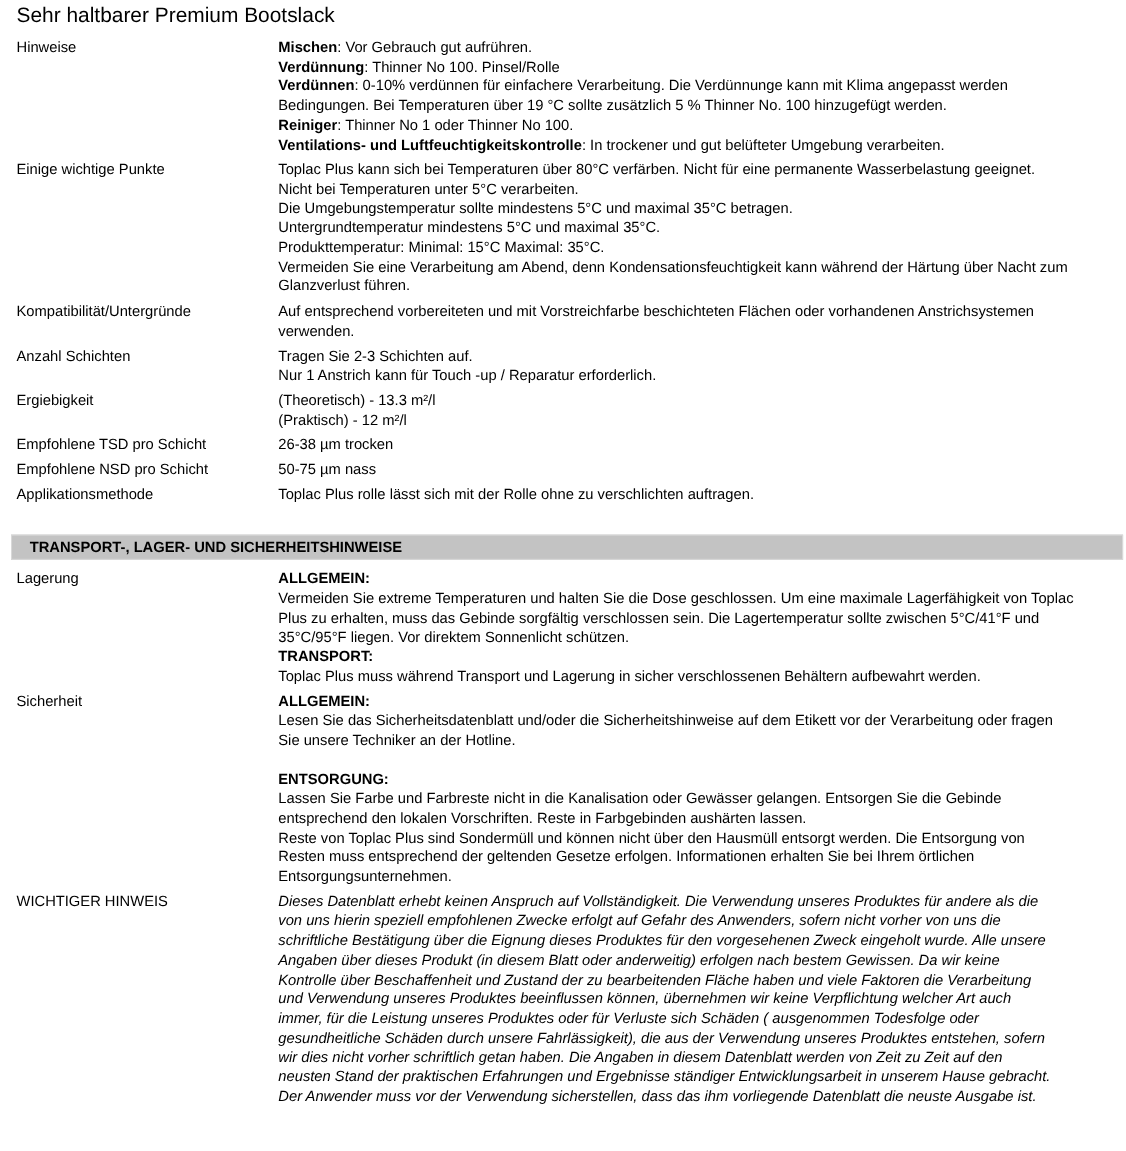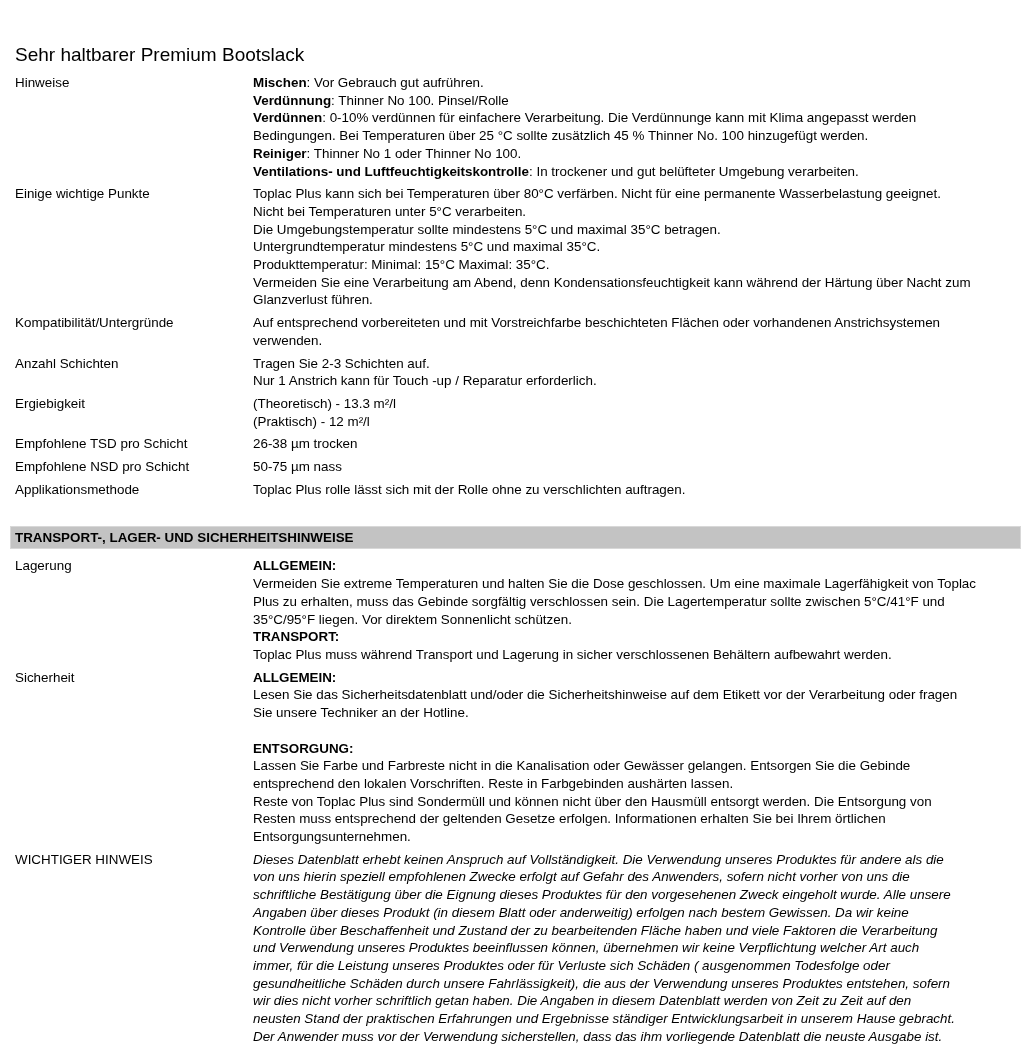--- a/index.html
+++ b/index.html
@@ -7,56 +7,55 @@
   body {
     width:1024px; height:1046px; overflow:hidden;
     font-family:"Liberation Sans", sans-serif;
     color:#000000;
     position:relative;
   }
   .page { padding:3px 34px 0 15px; }
   .doc-title {
     font-size:19px; font-weight:400; line-height:24px;
     margin-bottom:7px;
-    margin-top:40px;
   }
   .row { display:flex; margin-bottom:5px; }
   .label {
     flex:0 0 238px; width:238px;
     font-weight:normal; font-size:13.4px; line-height:17.7px;
     padding-right:10px;
   }
   .content { flex:1; font-size:13.4px; line-height:17.7px; }
   .content.italic .line { font-style:italic; }
   .line { min-height:17.7px; }
   .b { font-weight:bold;margin-top:30px; }
   .band {
     margin:28px -31px 8px -5px;
     height:23px;
     background:#c3c3c3;
     border:1px solid #d8d8d8;
     display:flex; align-items:center;
-    padding-left:4px;
+    padding-left:16px;
     font-size:13.4px; font-weight:bold;
   }
 </style>
 </head>
 <body style="color: rgb(0, 0, 0); background: rgb(255, 255, 255);">
 
 <div class="page">
   <div class="doc-title">Sehr haltbarer Premium Bootslack</div>
 
   <div id="top-rows">
       <div class="row">
         <div class="label">Hinweise</div>
         <div class="content">
           <div class="line"><span class="b">Mischen</span><span>: Vor Gebrauch gut aufrühren.</span></div>
           <div class="line"><span class="b">Verdünnung</span><span>: Thinner No 100. Pinsel/Rolle</span></div>
           <div class="line"><span class="b">Verdünnen</span><span>: 0-10% verdünnen für einfachere Verarbeitung. Die Verdünnunge kann mit Klima angepasst werden</span></div>
-          <div class="line"><span>Bedingungen. Bei Temperaturen über 25 °C sollte zusätzlich 45 % Thinner No. 100 hinzugefügt werden.</span></div>
+          <div class="line"><span>Bedingungen. Bei Temperaturen über 19 °C sollte zusätzlich 5 % Thinner No. 100 hinzugefügt werden.</span></div>
           <div class="line"><span class="b">Reiniger</span><span>: Thinner No 1 oder Thinner No 100.</span></div>
           <div class="line"><span class="b">Ventilations- und Luftfeuchtigkeitskontrolle</span><span>: In trockener und gut belüfteter Umgebung verarbeiten.</span></div>
         </div>
       </div>
       <div class="row">
         <div class="label">Einige wichtige Punkte</div>
         <div class="content">
           <div class="line"><span>Toplac Plus kann sich bei Temperaturen über 80°C verfärben. Nicht für eine permanente Wasserbelastung geeignet.</span></div>
           <div class="line"><span>Nicht bei Temperaturen unter 5°C verarbeiten.</span></div>
           <div class="line"><span>Die Umgebungstemperatur sollte mindestens 5°C und maximal 35°C betragen.</span></div>

